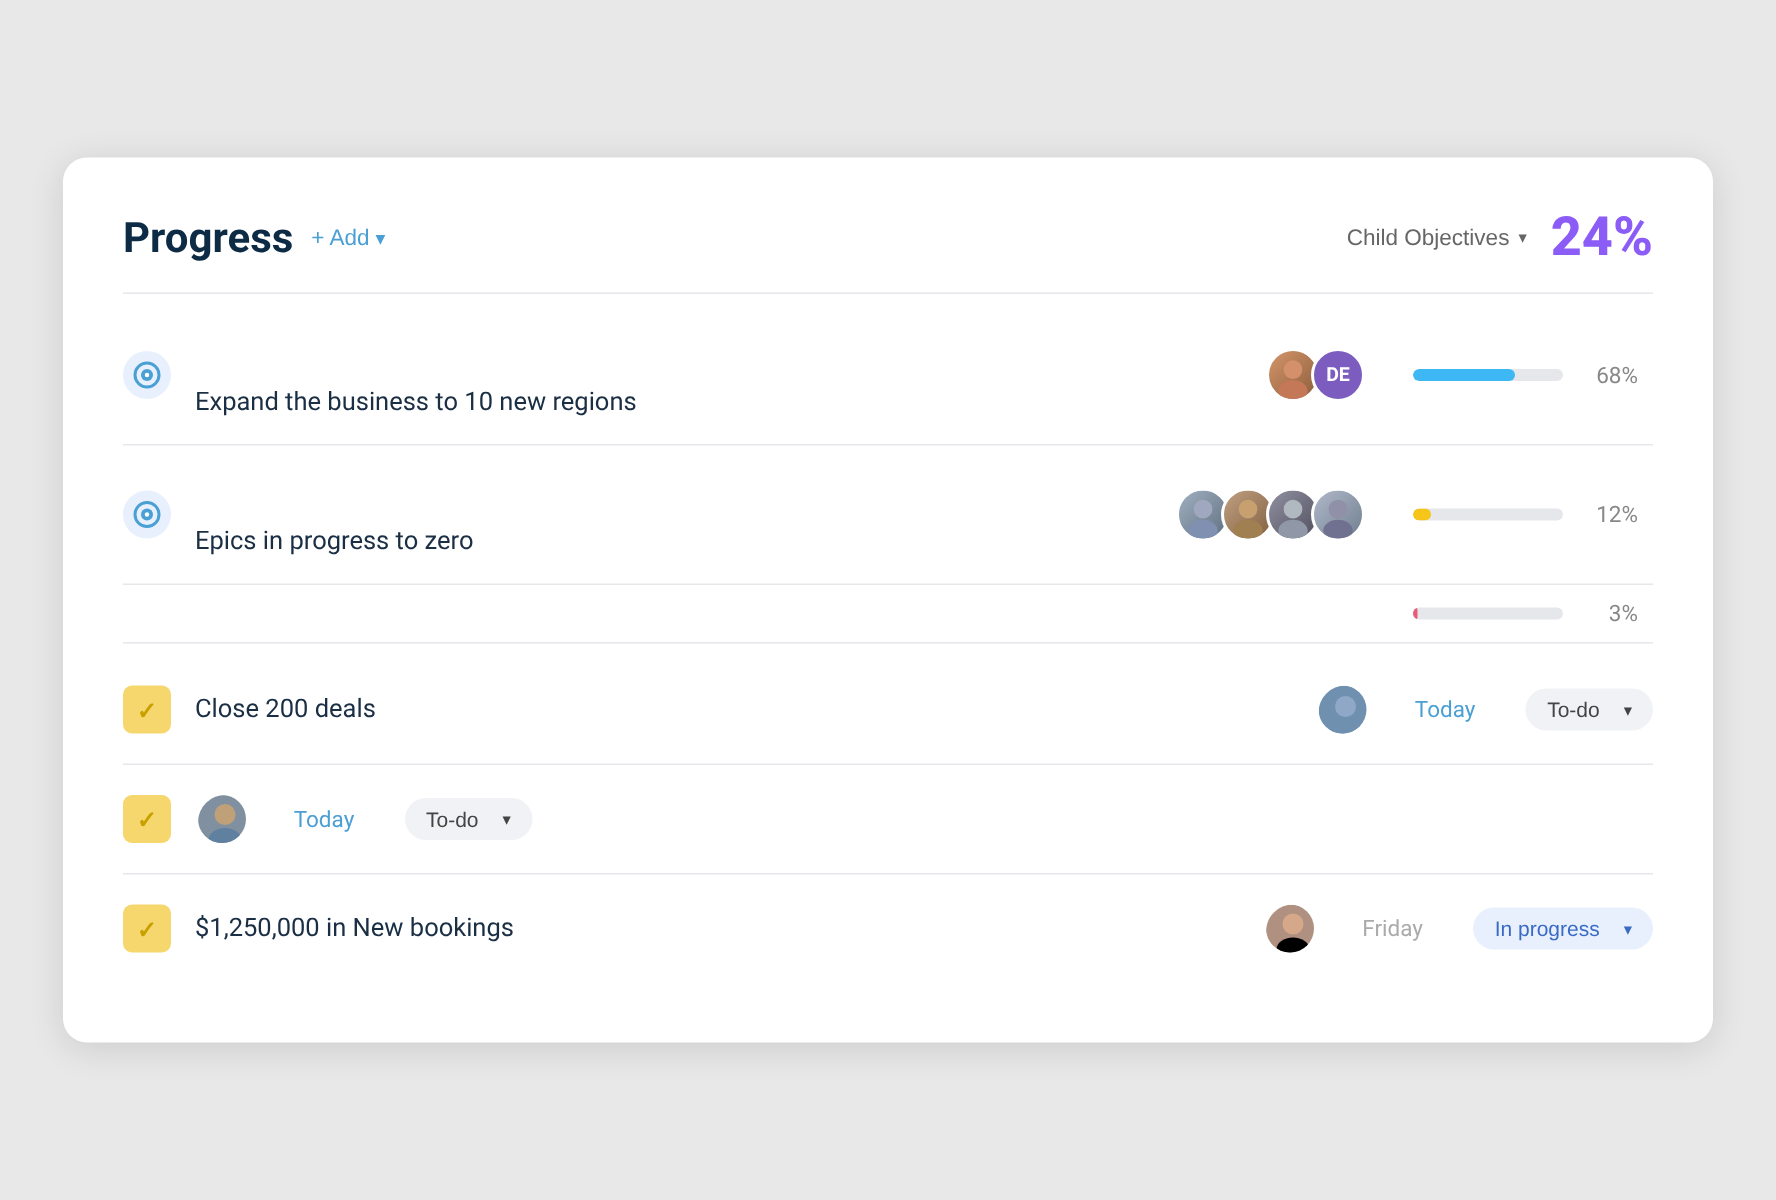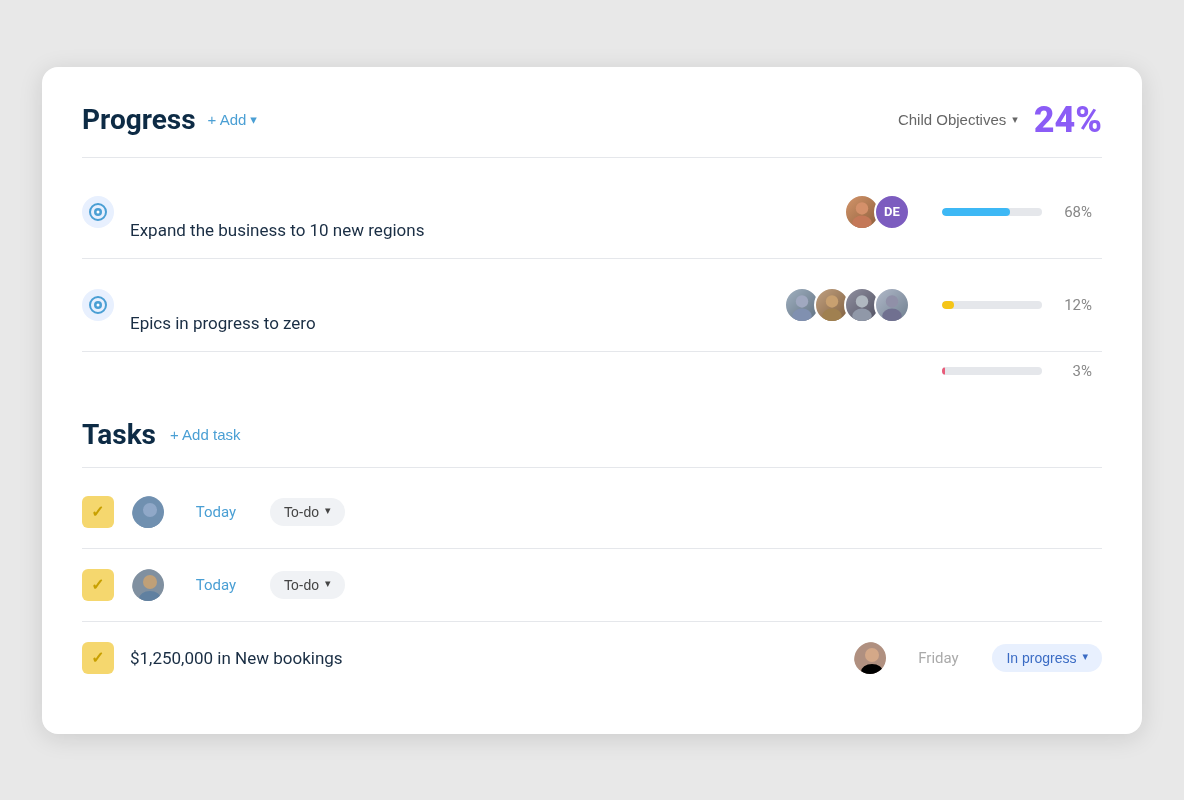--- a/index.html
+++ b/index.html
@@ -219,21 +219,22 @@
     }
     .task-date-grey {
       font-size: 15px;
       color: #aaa;
       min-width: 60px;
       text-align: center;
       margin-right: 24px;
     }
     .status-badge {
       display: flex;
-      gap: 6px;
+      align-items: center;
+      gap: 16px;
       background: #f0f2f5;
       border-radius: 20px;
       padding: 6px 14px;
       font-size: 14px;
       color: #444;
       cursor: pointer;
       border: none;
       font-weight: 500;
     }
     .status-badge.in-progress {
@@ -347,35 +348,30 @@
       <div class="progress-area">
         <div class="progress-bar-container">
           <div class="progress-bar-fill" style="width:3%;background:#e85c7a;"></div>
         </div>
         <span class="progress-pct">3%</span>
       </div>
     </div>
 
   </div>
 
-  <div class="tasks-header">
-    <span class="tasks-title">Tasks</span>
-    <button class="add-task-btn">
-      <span>+ Add task</span>
-    </button>
-  </div>
 
   <div class="divider"></div>
 
   <div>
 
     <div class="task-row">
       <div class="task-check-icon">
         <span class="checkmark">✓</span>
       </div>
+      <span class="task-label">Close 200 deals</span>
       <div class="task-avatar">
         <svg width="36" height="36" viewBox="0 0 36 36">
             <circle cx="18" cy="18" r="18" fill="#7090b0"></circle>
             <circle cx="18" cy="14" r="7" fill="#90a8c8"></circle>
             <ellipse cx="18" cy="30" rx="11" ry="8" fill="#7090b0"></ellipse>
           </svg>
       </div>
       <span class="task-date">Today</span>
       <button class="status-badge">
         <span>To-do</span>

